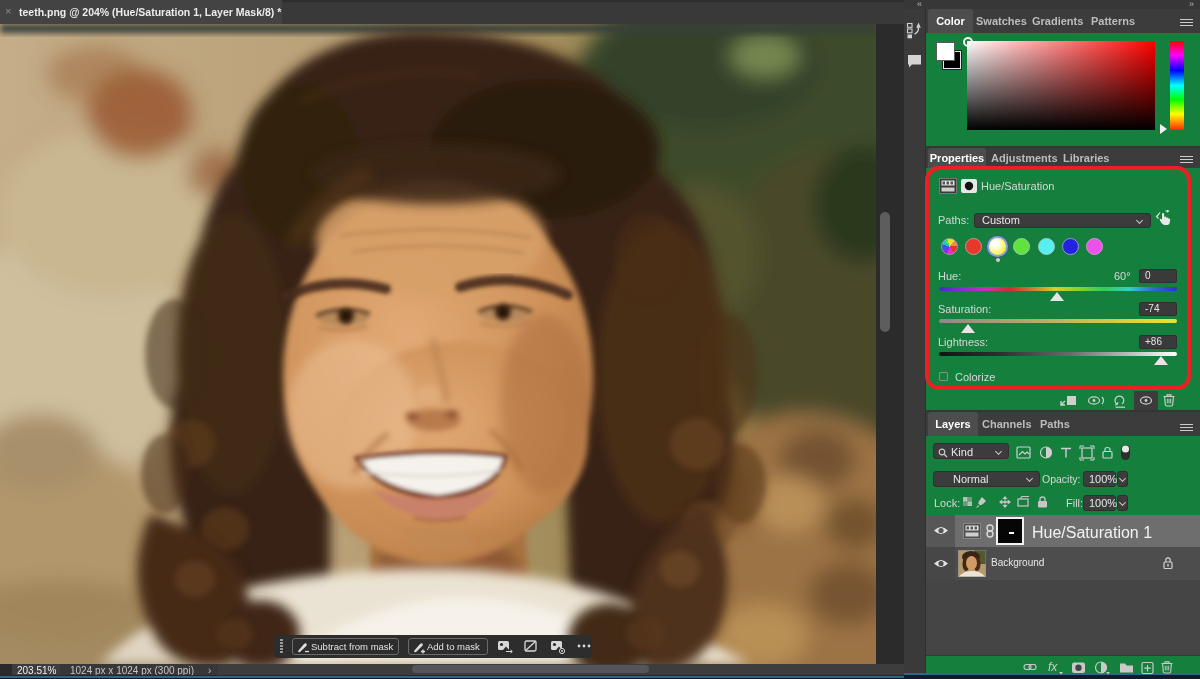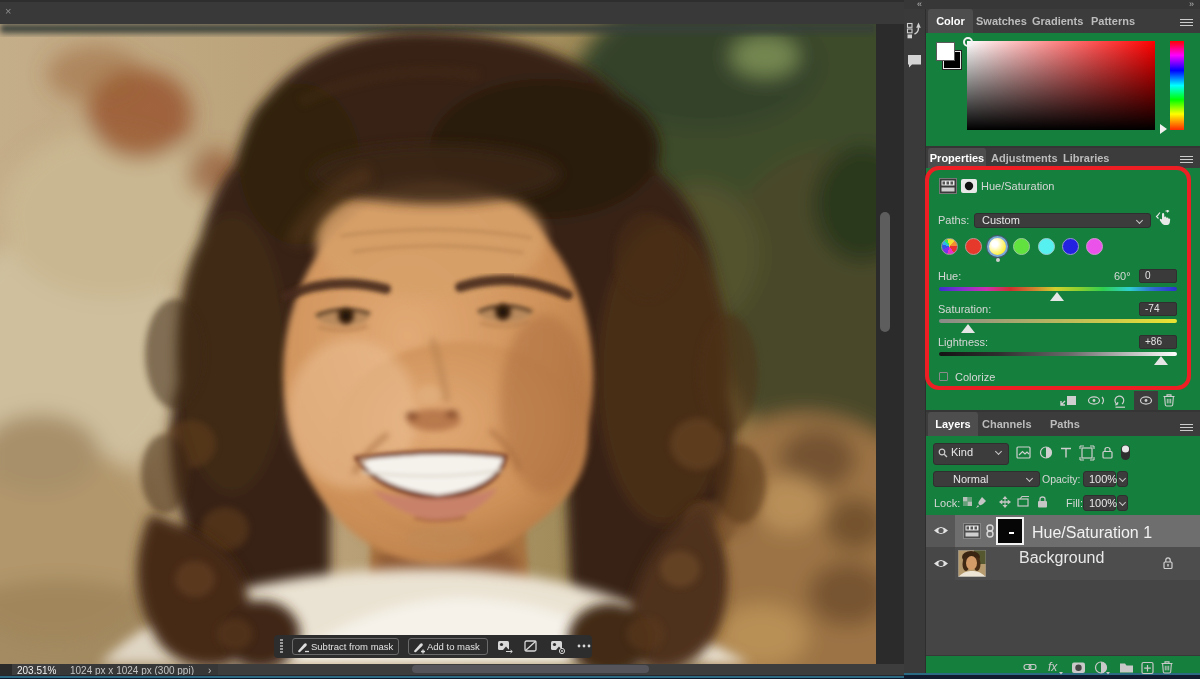--- a/index.html
+++ b/index.html
@@ -57,20 +57,21 @@
 
 #redrect { position:absolute; left:925px; top:166px; width:266px; height:224px;
   border:4px solid #ed1f24; border-radius:14px; z-index:50; }
 </style>
 </head>
 <body>
 <div id="app">
 
   <div id="tabbar">
     <div id="tabclose">×</div>
+    <div id="doctab">teeth.png @ 204% (Hue/Saturation 1, Layer Mask/8) *</div>
   </div>
 
   <div id="canvas">
     <svg width="876" height="640" viewBox="0 0 876 640">
       <defs>
         <filter id="b10" x="-40%" y="-40%" width="180%" height="180%">
             <feGaussianBlur stdDeviation="10"></feGaussianBlur>
           </filter>
         <filter id="b6" x="-40%" y="-40%" width="180%" height="180%">
             <feGaussianBlur stdDeviation="6"></feGaussianBlur>
@@ -408,29 +409,29 @@
         <circle cx="88" cy="8.5" r="1.4" fill="#cfcfcf" stroke="none"></circle>
         <path d="M105.5 4.5 h11 M109 4.5 v-1.6 h4 v1.6 M106.6 4.5 l0.7 8.2 q0.1 1.3 1.4 1.3 h4.6 q1.3 0 1.4-1.3 l0.7-8.2" stroke-width="1.1"></path>
         <path d="M109.3 6.8 v4.6 M111 6.8 v4.6 M112.7 6.8 v4.6" stroke-width="0.9"></path>
       </g>
     </svg>
     <div class="abs" style="left:0;top:401px;width:274px;height:2px;background:#353535;"></div>
 
     <div class="tabstrip" style="top:403px;">
       <div class="ptab active" style="left:2px;width:50px;text-align:center;font-weight:bold;">Layers</div>
       <div class="ptab" style="left:56px;">Channels</div>
-      <div class="ptab" style="left:124px;text-align:center;">Paths</div>
+      <div class="ptab" style="left:114px;text-align:center;">Paths</div>
       <div class="hamb" style="top:10px;">
           <div style="width:13px;border-top:1.5px solid #ccc;margin:2px 0;"></div>
           <div style="width:13px;border-top:1.5px solid #ccc;margin:2px 0;"></div>
           <div style="width:13px;border-top:1.5px solid #ccc;margin:2px 0;"></div>
         </div>
     </div>
 
-    <div class="ddown" style="left:7px;top:434px;width:76px;height:22px;line-height:16px;">
+    <div class="ddown" style="left:7px;top:434px;width:76px;height:16px;line-height:16px;">
       <svg width="10" height="10" viewBox="0 0 10 10" style="position:absolute;left:4px;top:4px;">
         <circle cx="4" cy="4" r="2.8" fill="none" stroke="#ccc" stroke-width="1.2"></circle>
         <path d="M6.2 6.2 L9 9" stroke="#ccc" stroke-width="1.3"></path>
       </svg>
       <span style="margin-left:17px;">Kind</span>
       <span class="chev" style="right:7px;top:5px;"></span>
     </div>
     <svg class="abs" style="left:90px;top:435px;" width="120" height="17" viewBox="0 0 120 17">
       <g stroke="#cfcfcf" fill="none" stroke-width="1.2">
         <rect x="1" y="3" width="13" height="11" rx="1"></rect>
@@ -513,21 +514,21 @@
       <svg class="abs" style="left:32px;top:3px;" width="28" height="27" viewBox="0 0 28 27">
         <rect width="28" height="27" fill="#b59a6e"></rect>
         <rect x="16" y="0" width="12" height="14" fill="#55582f"></rect>
         <ellipse cx="13" cy="7" rx="9" ry="6" fill="#3a2513"></ellipse>
         <ellipse cx="8" cy="14" rx="3.5" ry="7" fill="#3f2814"></ellipse>
         <ellipse cx="19" cy="14" rx="3.5" ry="7" fill="#462c16"></ellipse>
         <ellipse cx="13.5" cy="13" rx="5.5" ry="7" fill="#d29b67"></ellipse>
         <path d="M0 27 Q 7 20 14 21 Q 21 20 28 27 Z" fill="#ece5d6"></path>
         <rect width="28" height="27" fill="none" stroke="#888" stroke-width="1"></rect>
       </svg>
-      <div class="abs" style="left:65px;top:2px;color:#e8e8e8;font-size:16px;margin-left:28px;">Background</div>
+      <div class="abs" style="left:65px;top:10px;color:#e8e8e8;font-size:10px;">Background</div>
       <svg class="abs" style="left:236px;top:9px;" width="12" height="14" viewBox="0 0 12 14">
         <rect x="2" y="6" width="8" height="6.5" rx="1" fill="none" stroke="#d0d0d0" stroke-width="1.2"></rect>
         <path d="M3.8 6 L3.8 4 Q3.8 1.8 6 1.8 Q8.2 1.8 8.2 4 L8.2 6" stroke="#d0d0d0" fill="none" stroke-width="1.2"></path>
         <rect x="5.3" y="8" width="1.4" height="2.5" fill="#d0d0d0"></rect>
       </svg>
     </div>
     <div class="abs" style="left:0;top:571px;width:274px;height:76px;background:#454545;"></div>
     <div class="abs" style="left:0;top:646px;width:274px;height:1px;background:#383838;"></div>
 
     <svg class="abs" style="left:96px;top:650px;" width="160" height="16" viewBox="0 0 160 16">

